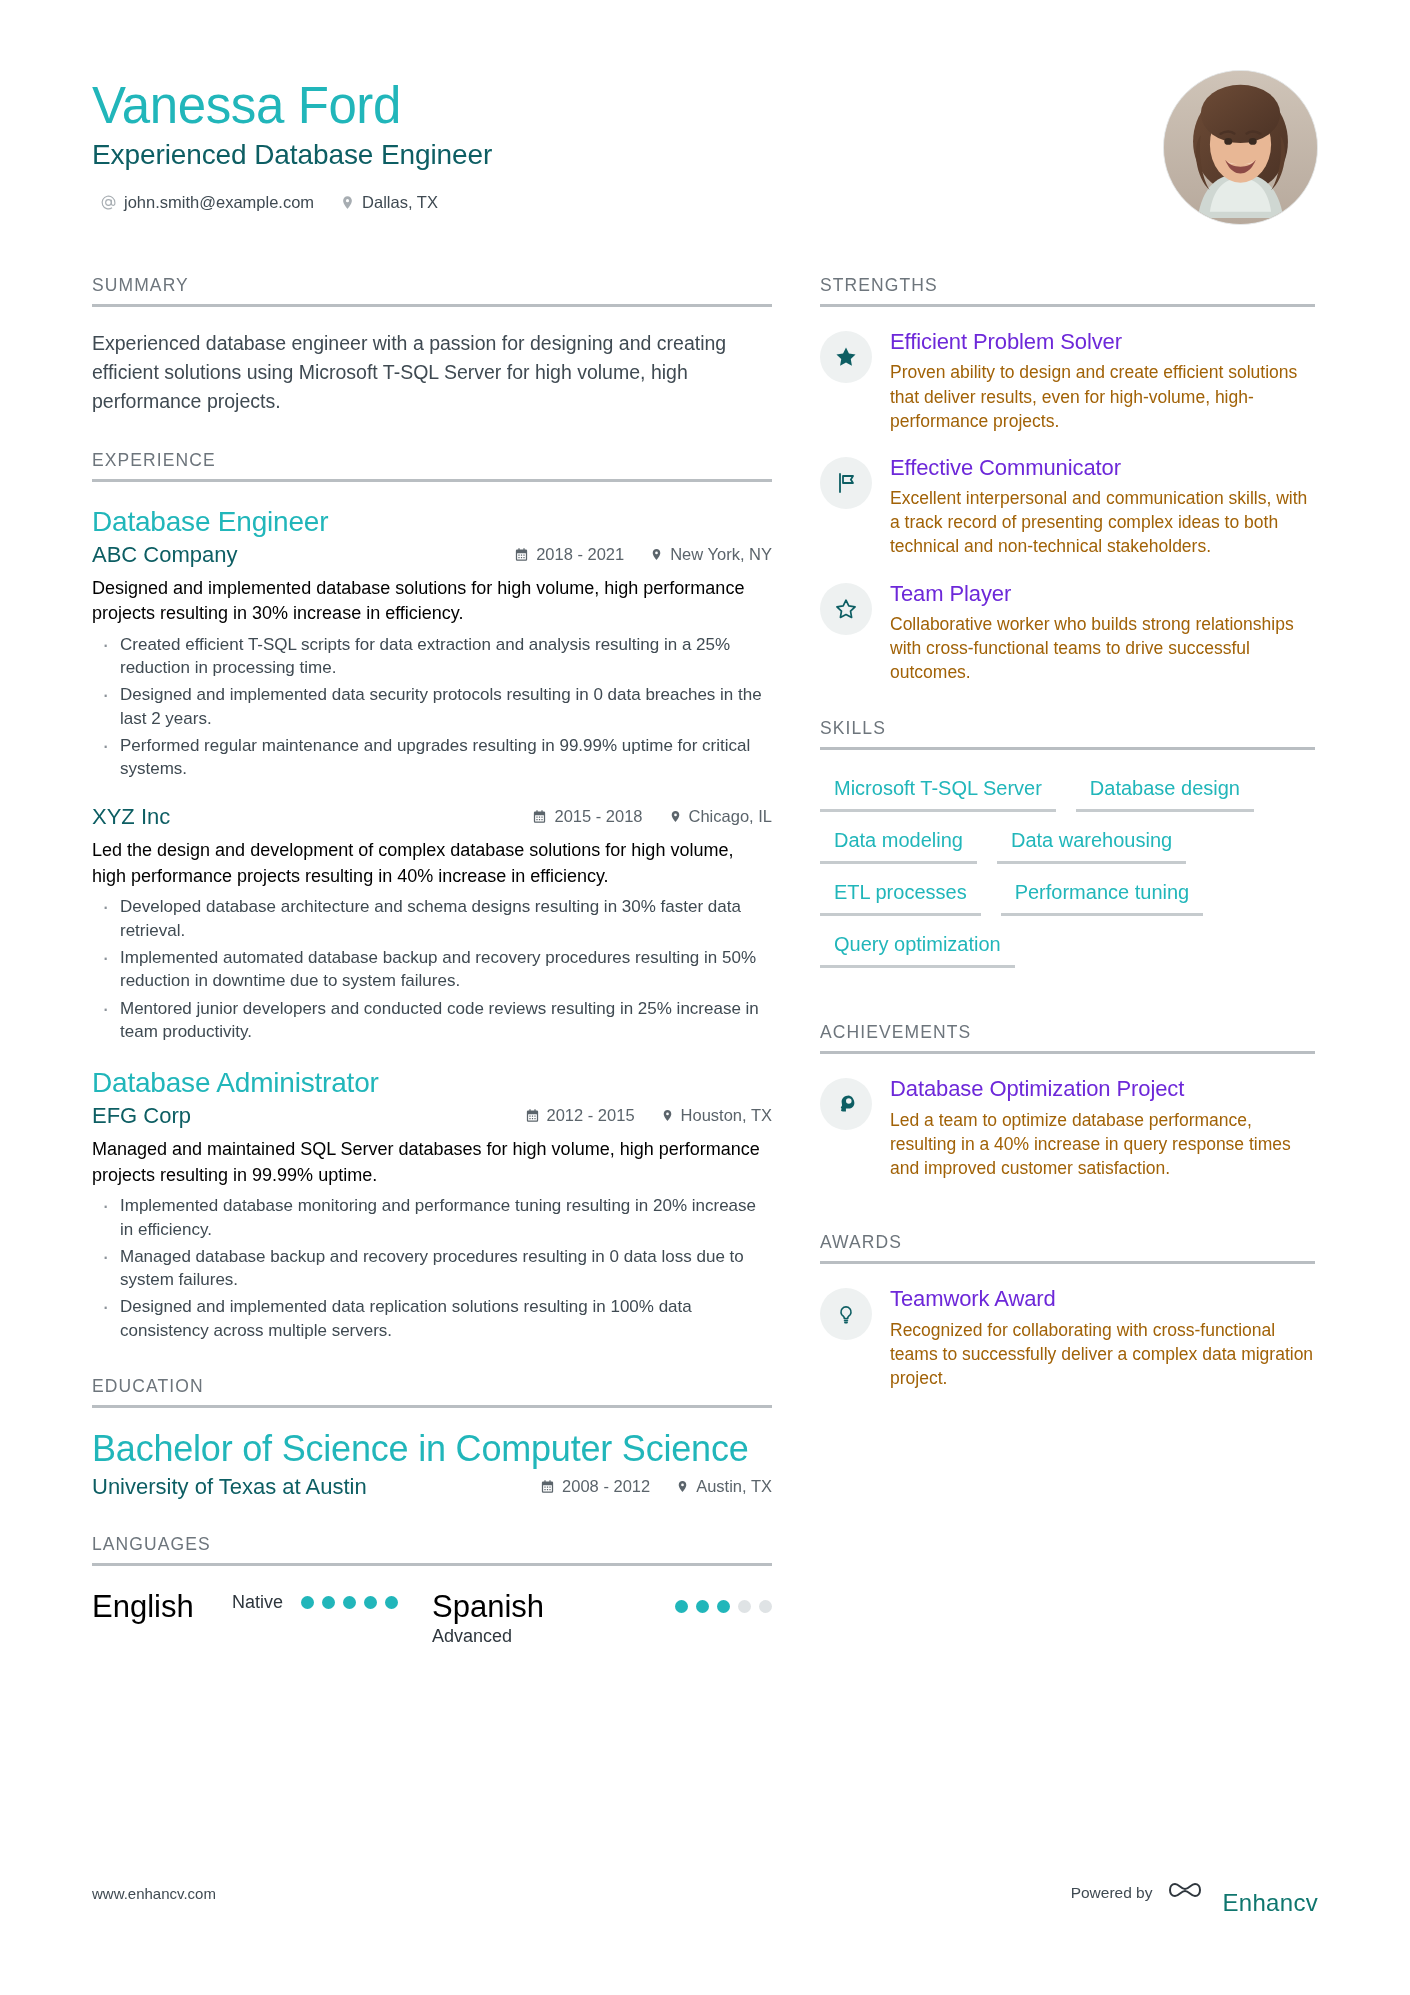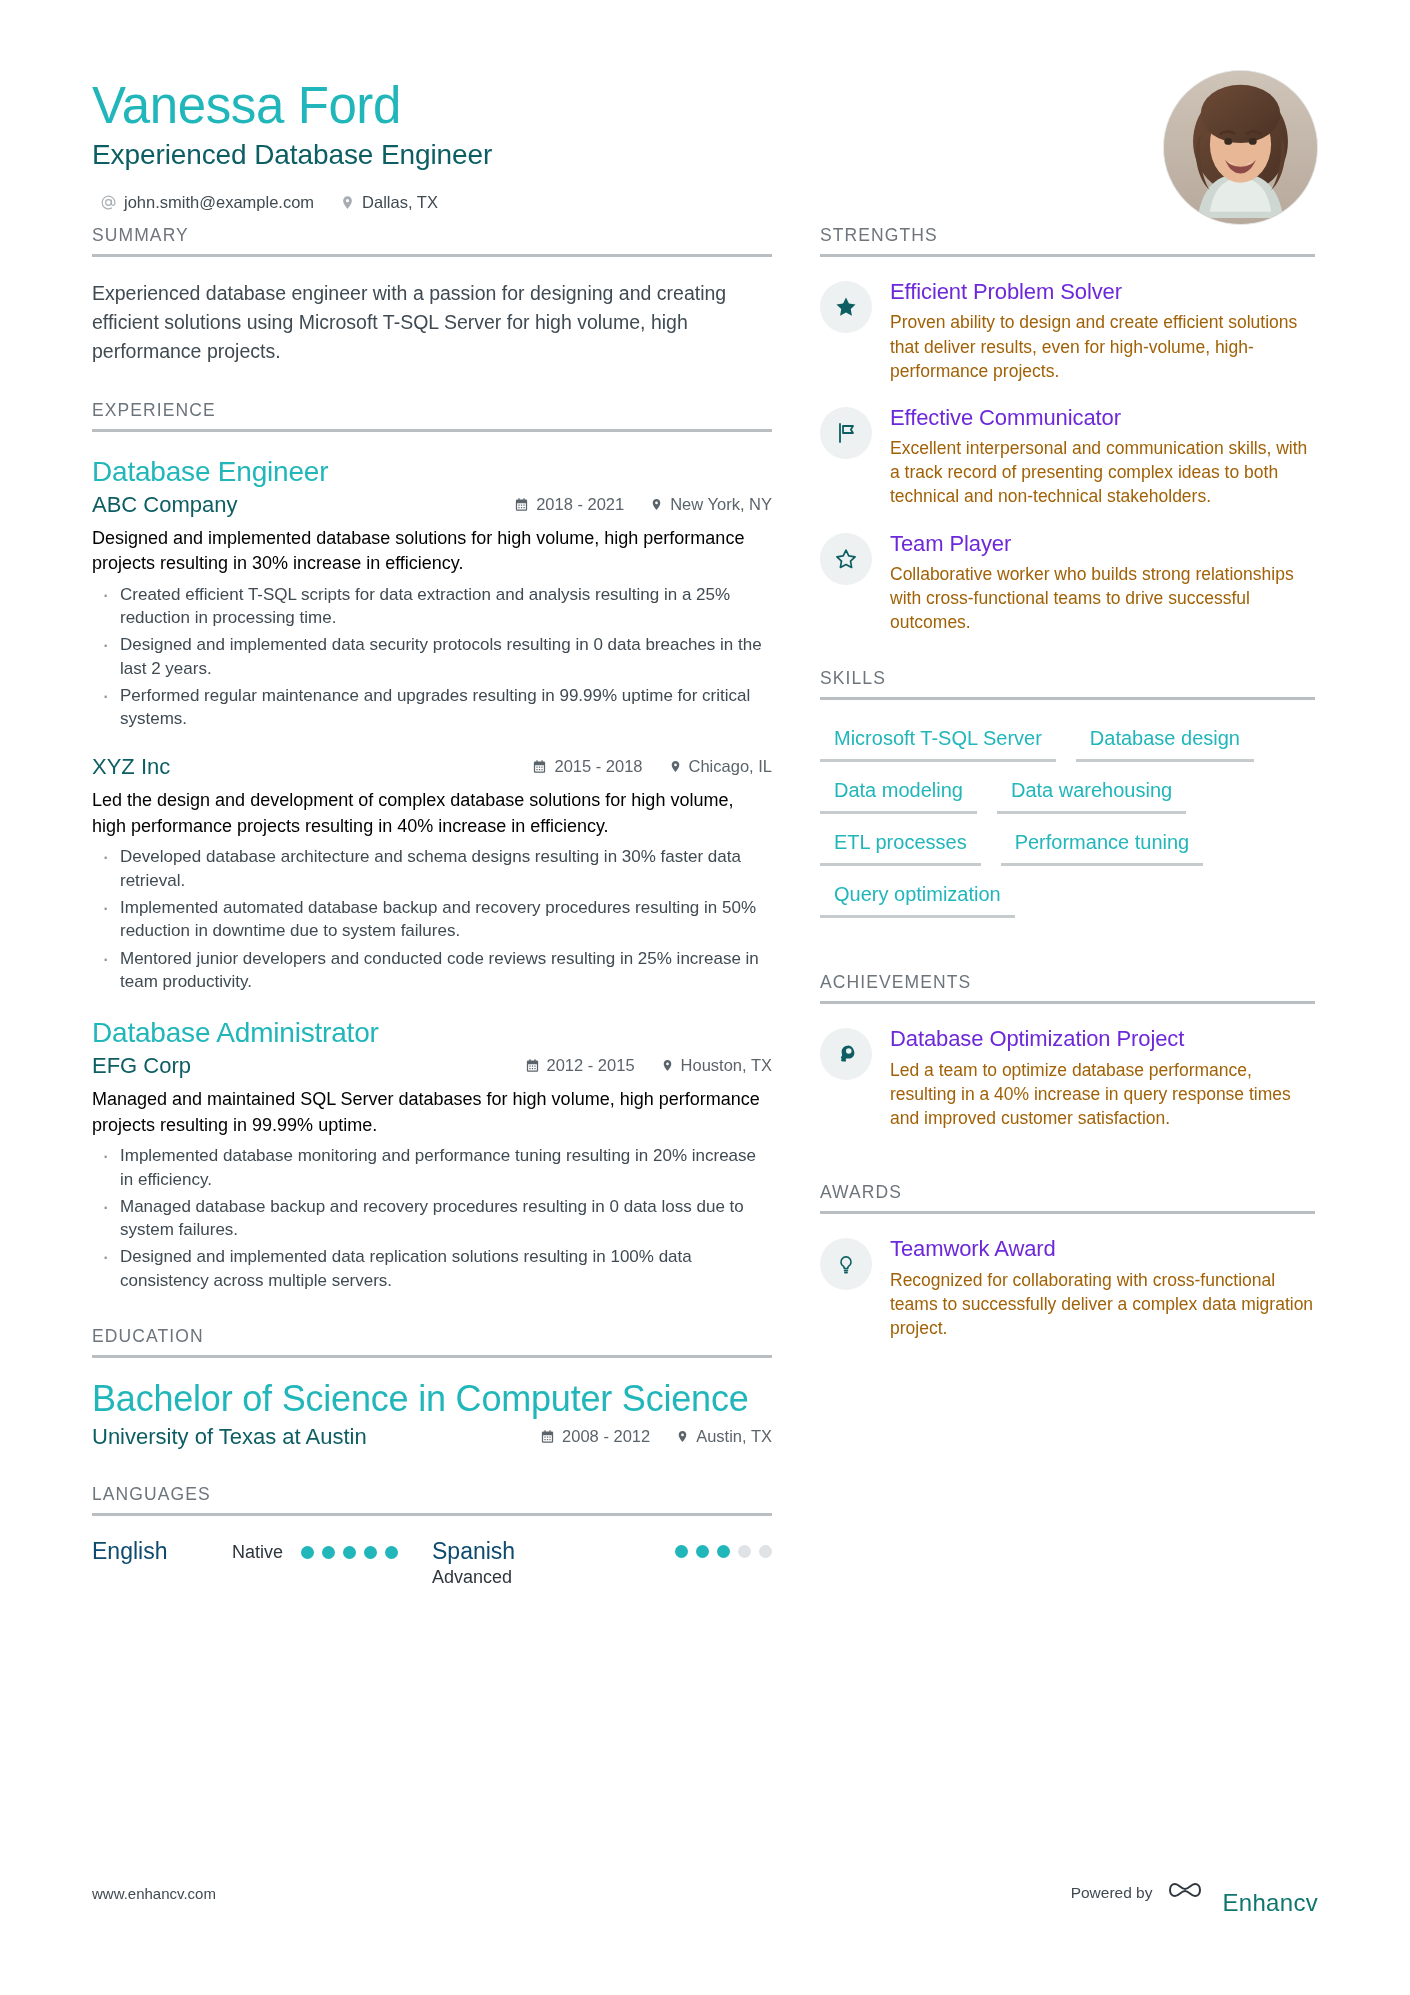--- a/index.html
+++ b/index.html
@@ -56,21 +56,21 @@
     border-radius: 50%;
     overflow: hidden;
     border: 1px solid #e4e7e8;
     flex: 0 0 auto;
     position: relative;
     background: #d8cfc6;
   }
   .avatar svg { display: block; width: 100%; height: 100%; }
 
   
-  .columns { display: flex; gap: 48px; align-items: flex-start; }
+  .columns { display: flex; gap: 48px; margin-top: 50px; align-items: flex-start; }
   .col-left { width: 680px; flex: 0 0 680px; }
   .col-right { width: 495px; flex: 0 0 495px; }
 
   
   .section { margin-bottom: 34px; }
   .section-title {
     font-size: 17.5px;
     letter-spacing: 1.1px;
     color: #6d757c;
     font-weight: 400;
@@ -156,22 +156,22 @@
   .edu-meta-right { margin-left: auto; display: flex; align-items: center; gap: 26px; }
 
   
   .lang-grid {
     display: flex;
     margin-top: 22px;
     gap: 0;
   }
   .lang-item { width: 50%; display: flex; align-items: flex-start; }
   .lang-name {
-    font-size: 23px;
-    color: #0c4a6e;
+    font-size: 31px;
+    color: #000000;
     width: 140px;
     flex: 0 0 140px;
     line-height: 1.2;
   }
   .lang-right { display: flex; align-items: center; gap: 18px; padding-top: 4px; }
   .lang-level { font-size: 18px; color: #2e363d; }
   .dots { display: flex; gap: 8px; align-items: center; }
   .dot { width: 13px; height: 13px; border-radius: 50%; background: #dfe3e5; }
   .dot.on { background: #21b6ba; }
   .lang-item.stacked { display: block; }

